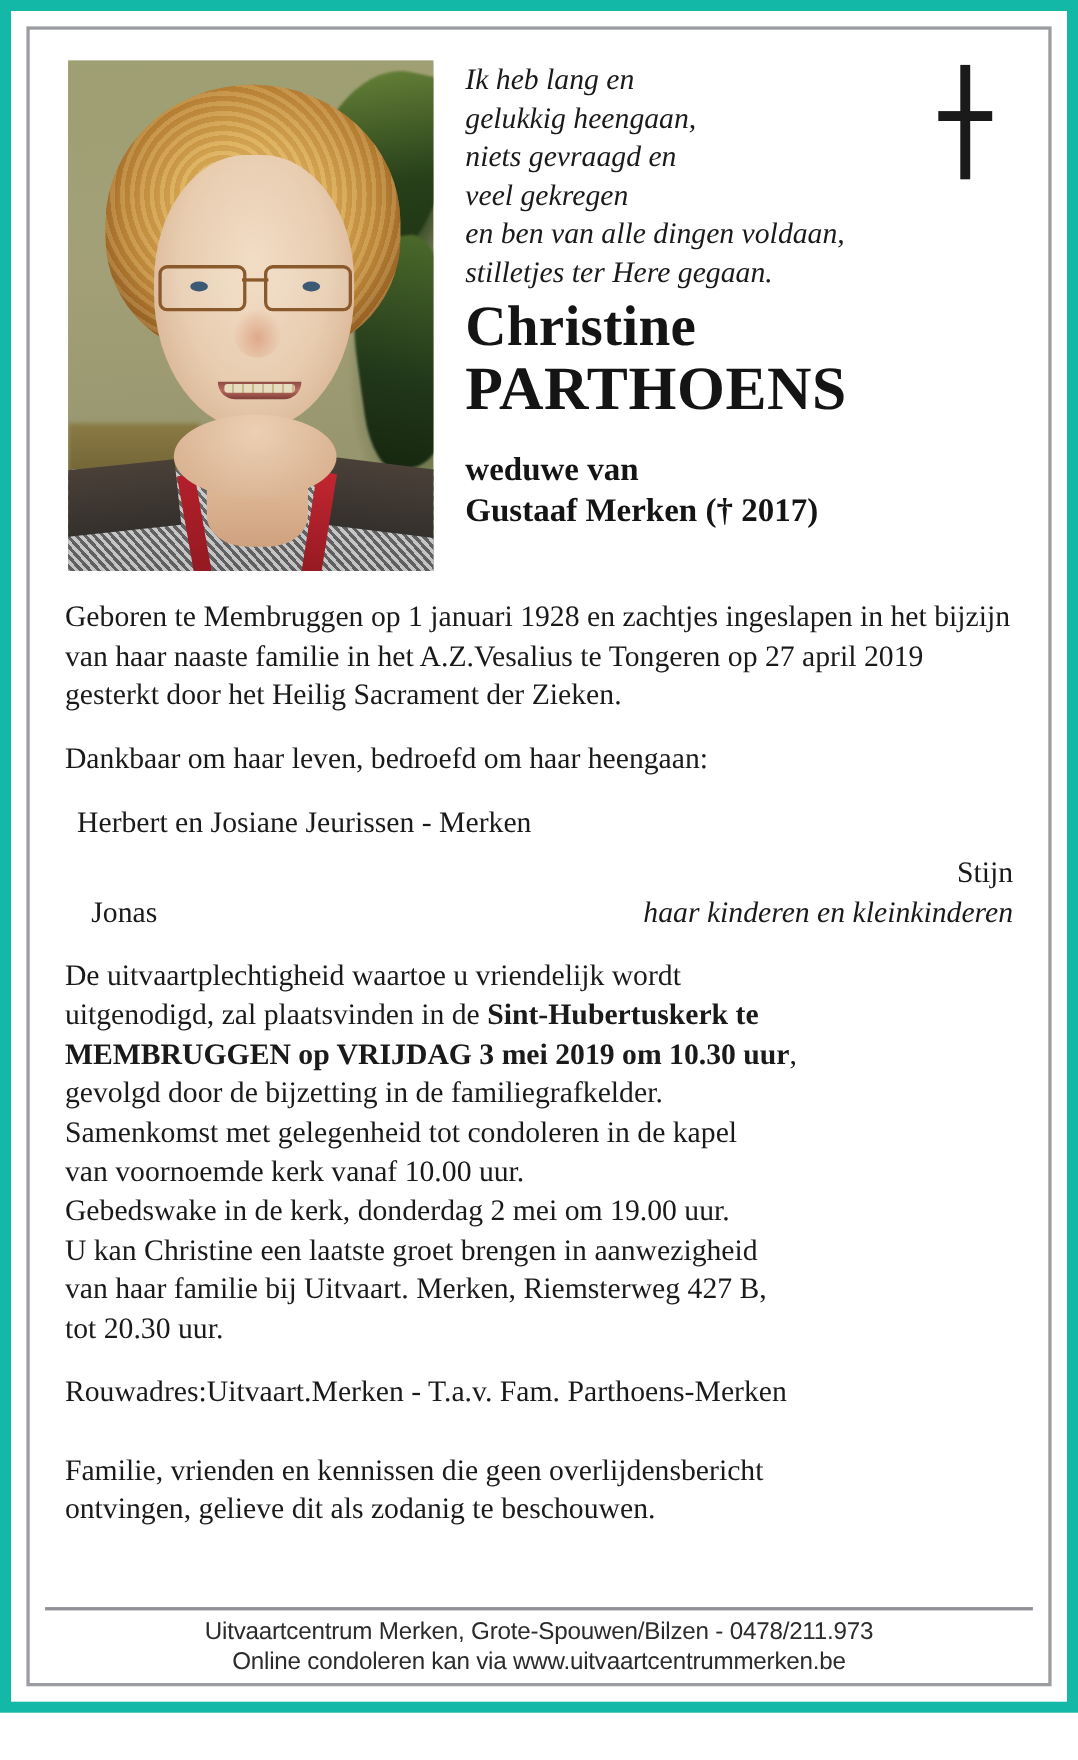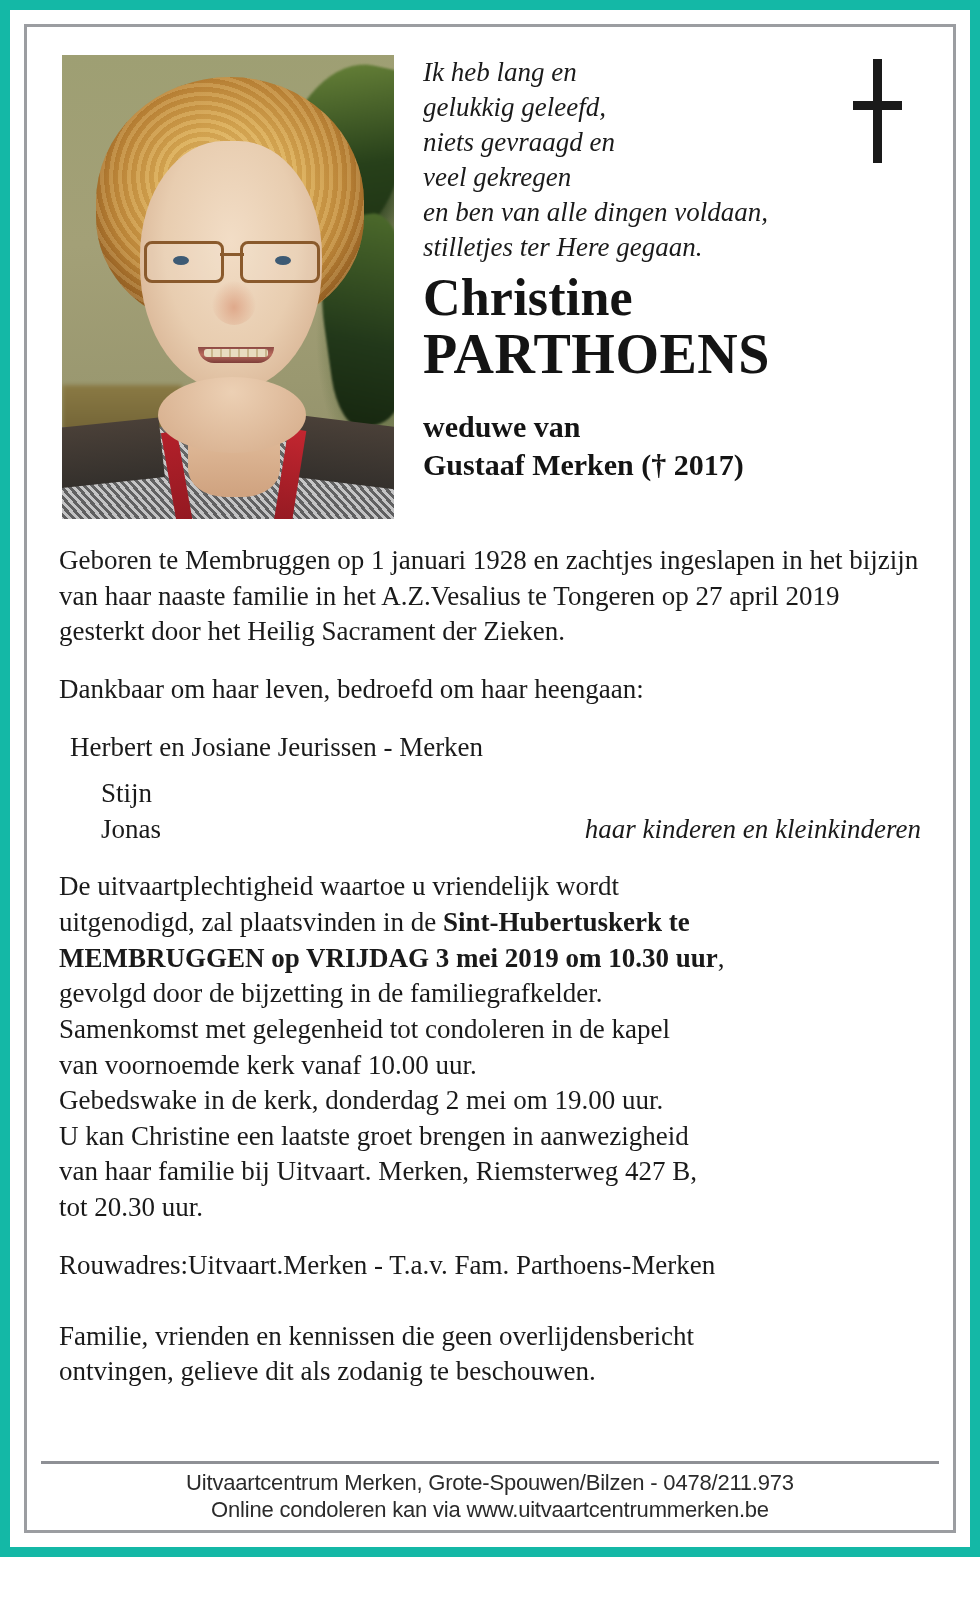--- a/index.html
+++ b/index.html
@@ -241,21 +241,21 @@
   
   .body-text {
     font-size: 27px;
     line-height: 1.32;
     color: #1a1a1a;
     padding: 0 6px;
   }
   .para { margin: 0 0 22px 0; }
 
   .family-line { margin: 11px; }
-  .child { margin: 0 0 0 42px; }
+  .child { margin: 0 0 0 24px; text-align: right; }
   .kids-row {
     display: flex;
     justify-content: space-between;
     align-items: baseline;
   }
   .kids-note {
     font-style: italic;
     white-space: nowrap;
   }
 
@@ -322,21 +322,21 @@
               </div>
               <div class="lens r">
                 <div class="eye r"></div>
               </div>
               <div class="bridge"></div>
             </div>
           </div>
 
           <div class="quote">
             <div>Ik heb lang en</div>
-            <div>gelukkig geleefd,</div>
+            <div>gelukkig heengaan,</div>
             <div>niets gevraagd en</div>
             <div>veel gekregen</div>
             <div>en ben van alle dingen voldaan,</div>
             <div>stilletjes ter Here gegaan.</div>
           </div>
 
           <div class="cross">
             <div class="v"></div>
             <div class="h"></div>
           </div>

